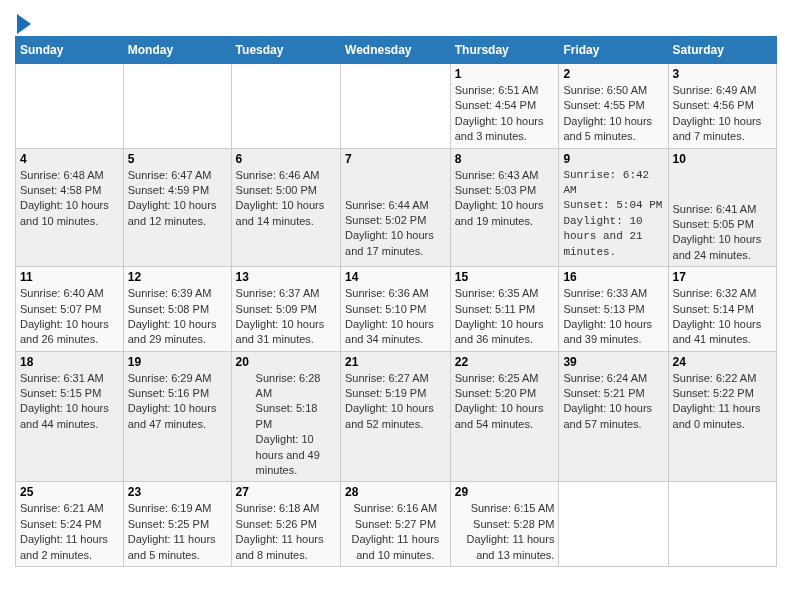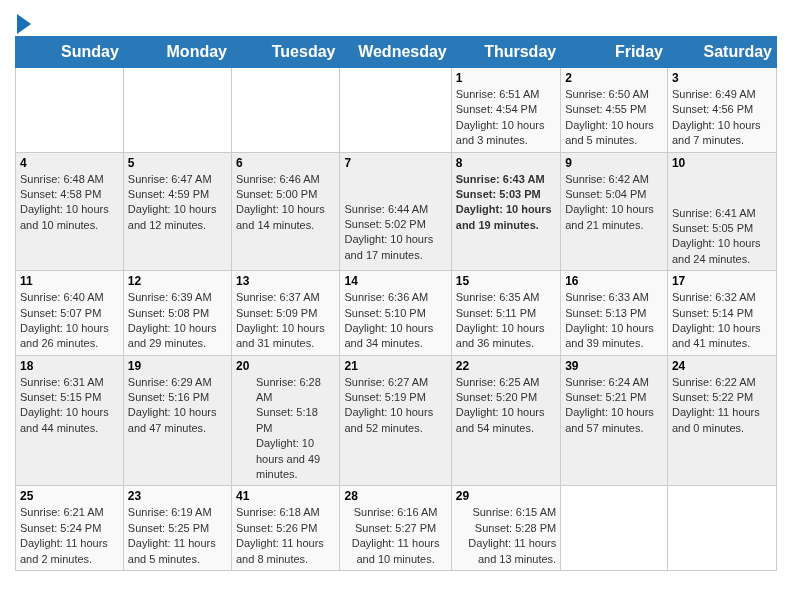--- a/index.html
+++ b/index.html
@@ -50,22 +50,22 @@
     }
     table {
       width: 100%;
       border-collapse: collapse;
       font-size: 11px;
     }
     thead tr th {
       background-color: #2979b8;
       color: #fff;
       padding: 6px 4px;
-      text-align: right;
-      font-size: 16px;
+      text-align: left;
+      font-size: 12px;
       border: 1px solid #2979b8;
     }
     tbody tr td {
       border: 1px solid #ccc;
       vertical-align: top;
       padding: 3px 4px;
       width: 113px;
       height: 80px;
       background: #fff;
     }
@@ -163,27 +163,27 @@
 Daylight: 10 hours and 14 minutes.</div>
         </td>
         <td>
           <span class="day-number">7</span>
           <div class="day-info" style="white-space: pre-line; margin-top: 32px;">Sunrise: 6:44 AM
 Sunset: 5:02 PM
 Daylight: 10 hours and 17 minutes.</div>
         </td>
         <td>
           <span class="day-number">8</span>
-          <div class="day-info" style="white-space: pre-line; font-weight: bold;">Sunrise: 6:43 AM
+          <div class="day-info" style="white-space: pre-line;">Sunrise: 6:43 AM
 Sunset: 5:03 PM
 Daylight: 10 hours and 19 minutes.</div>
         </td>
         <td>
           <span class="day-number">9</span>
-          <div class="day-info" style="white-space: pre-line;">Sunrise: 6:42 AM
+          <div class="day-info" style="white-space: pre-line; font-family: Liberation Mono, monospace;">Sunrise: 6:42 AM
 Sunset: 5:04 PM
 Daylight: 10 hours and 21 minutes.</div>
         </td>
         <td>
           <span class="day-number">10</span>
           <div class="day-info" style="white-space: pre-line; margin-top: 36px;">Sunrise: 6:41 AM
 Sunset: 5:05 PM
 Daylight: 10 hours and 24 minutes.</div>
         </td>
       </tr>
@@ -282,21 +282,21 @@
 Sunset: 5:24 PM
 Daylight: 11 hours and 2 minutes.</div>
         </td>
         <td>
           <span class="day-number">23</span>
           <div class="day-info" style="white-space: pre-line;">Sunrise: 6:19 AM
 Sunset: 5:25 PM
 Daylight: 11 hours and 5 minutes.</div>
         </td>
         <td>
-          <span class="day-number">41</span>
+          <span class="day-number">27</span>
           <div class="day-info" style="white-space: pre-line;">Sunrise: 6:18 AM
 Sunset: 5:26 PM
 Daylight: 11 hours and 8 minutes.</div>
         </td>
         <td>
           <span class="day-number">28</span>
           <div class="day-info" style="white-space: pre-line; text-align: center;">Sunrise: 6:16 AM
 Sunset: 5:27 PM
 Daylight: 11 hours and 10 minutes.</div>
         </td>

